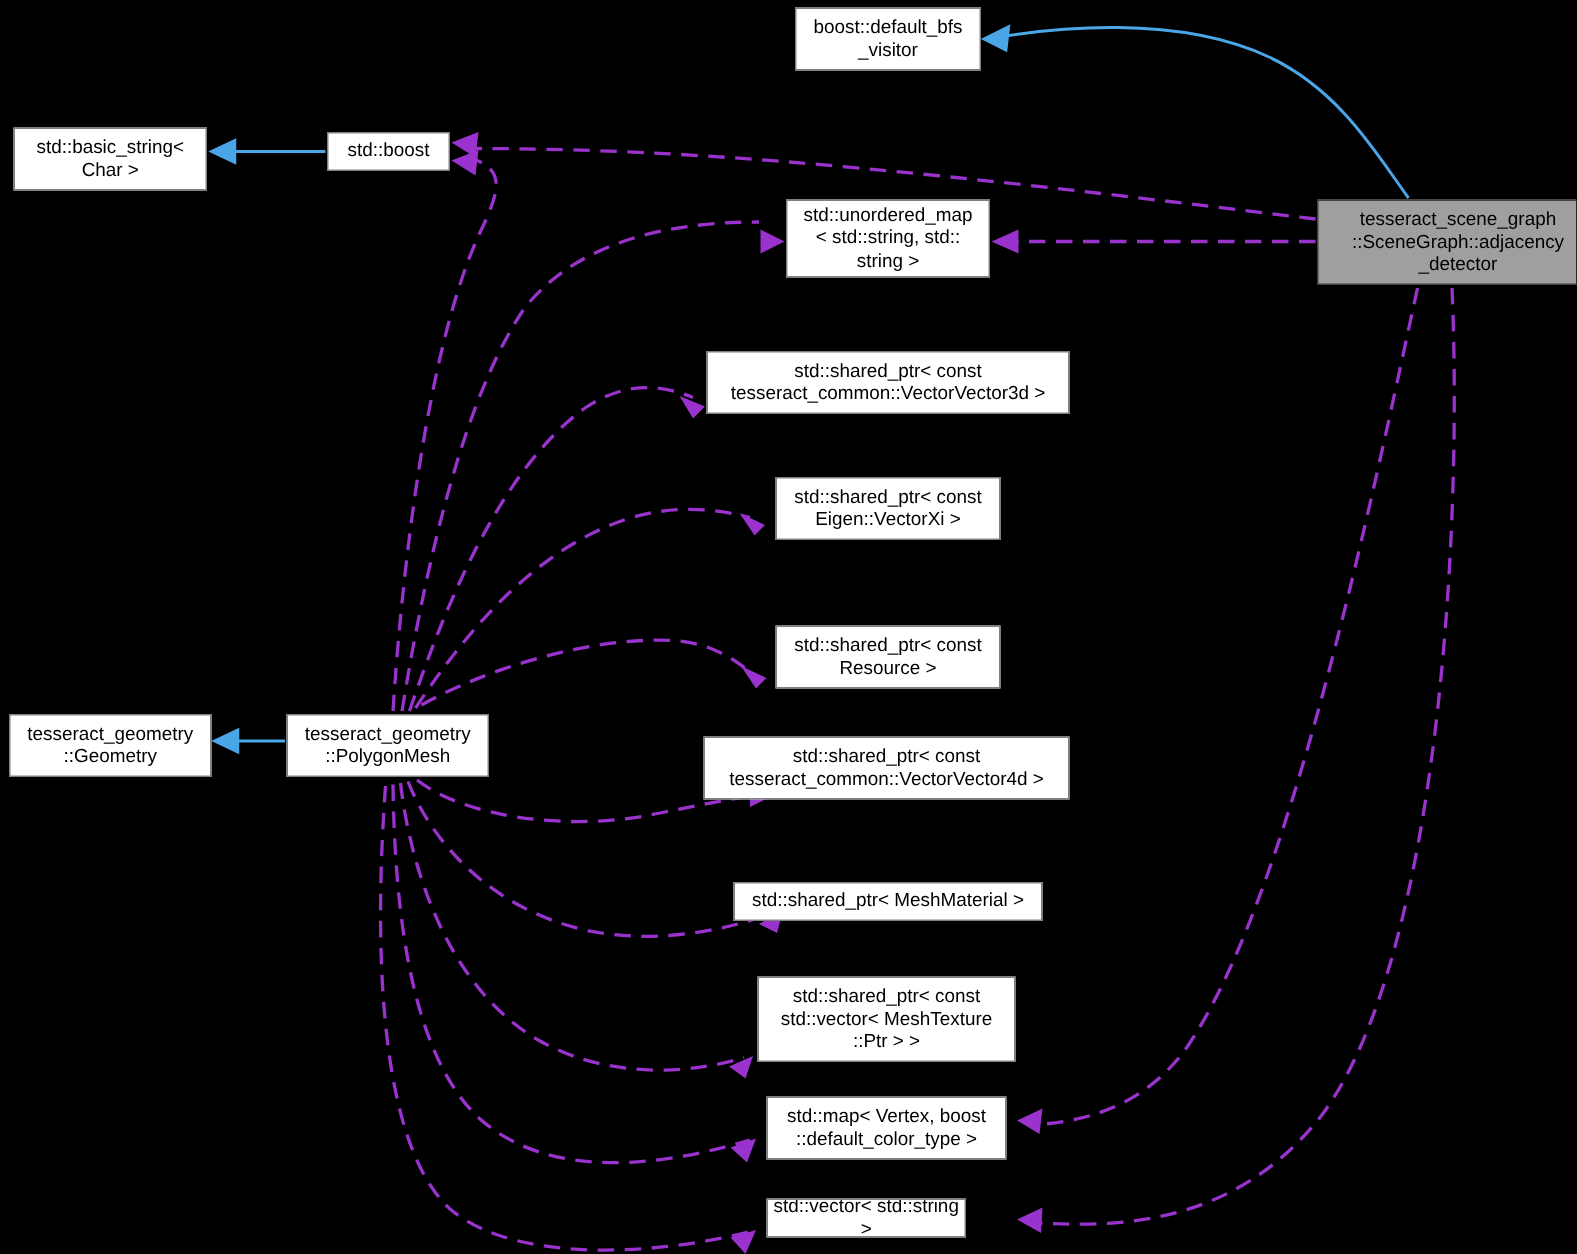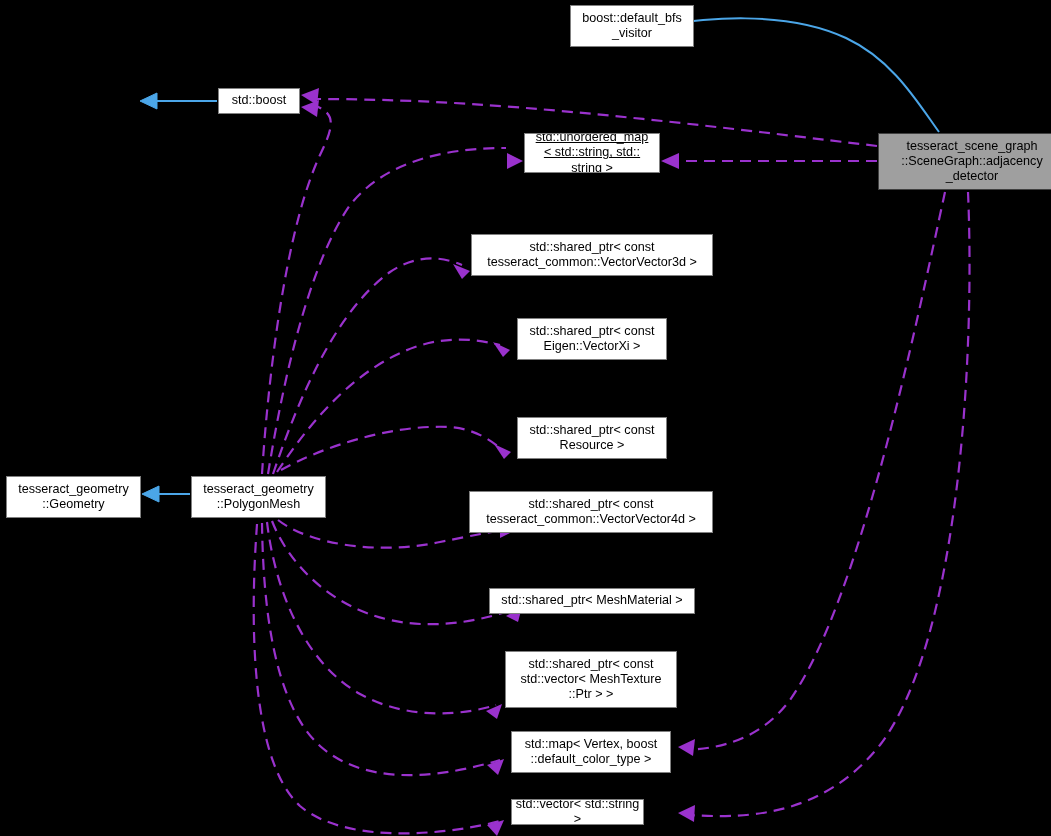--- a/index.html
+++ b/index.html
@@ -112,31 +112,35 @@
       <polygon points="516,530 500,522 500,538"></polygon>
       <polygon points="522,607 506,616 518,622"></polygon>
       <polygon points="502,704 486,711 497,719"></polygon>
       <polygon points="504,759 487,765 498,775"></polygon>
       <polygon points="678,747 695,739 693,756"></polygon>
       <polygon points="504,820 487,825 497,836"></polygon>
       <polygon points="678,813 695,805 694,822"></polygon>
     </g>
   </svg>
 
-  <div class="node" style="left:530px; top:5px; width:124px; height:42px;margin-left:40px;">
+  <div class="node" style="left:530px; top:5px; width:124px; height:42px;">
     <span class="node-label">boost::default_bfs
 _visitor</span>
   </div>
 
+  <div class="node" style="left:9px; top:85px; width:129px; height:42px;">
+    <span class="node-label">std::basic_string&lt;
+Char &gt;</span>
+  </div>
 
   <div class="node" style="left:218px; top:88px; width:82px; height:26px;">
     <span class="node-label">std::boost</span>
   </div>
 
-  <div class="node" style="left:524px; top:133px; width:136px; height:40px;text-decoration:underline;">
+  <div class="node" style="left:524px; top:133px; width:136px; height:52px;">
     <span class="node-label">std::unordered_map
 &lt; std::string, std::
 string &gt;</span>
   </div>
 
   <div class="node focus" style="left:878px; top:133px; width:188px; height:57px;">
     <span class="node-label">tesseract_scene_graph
 ::SceneGraph::adjacency
 _detector</span>
   </div>

